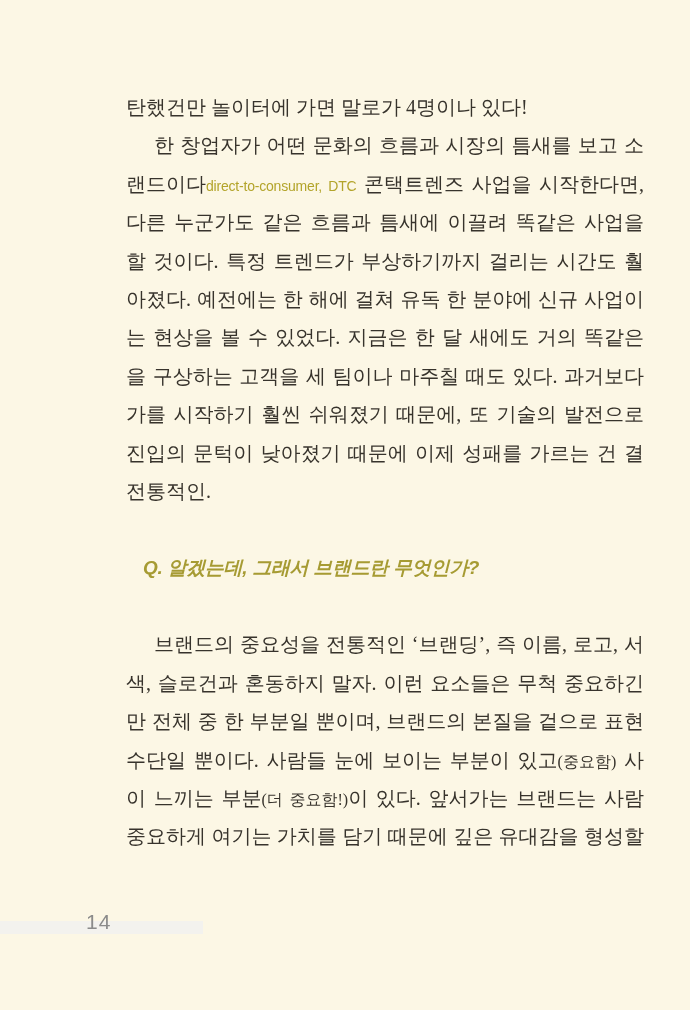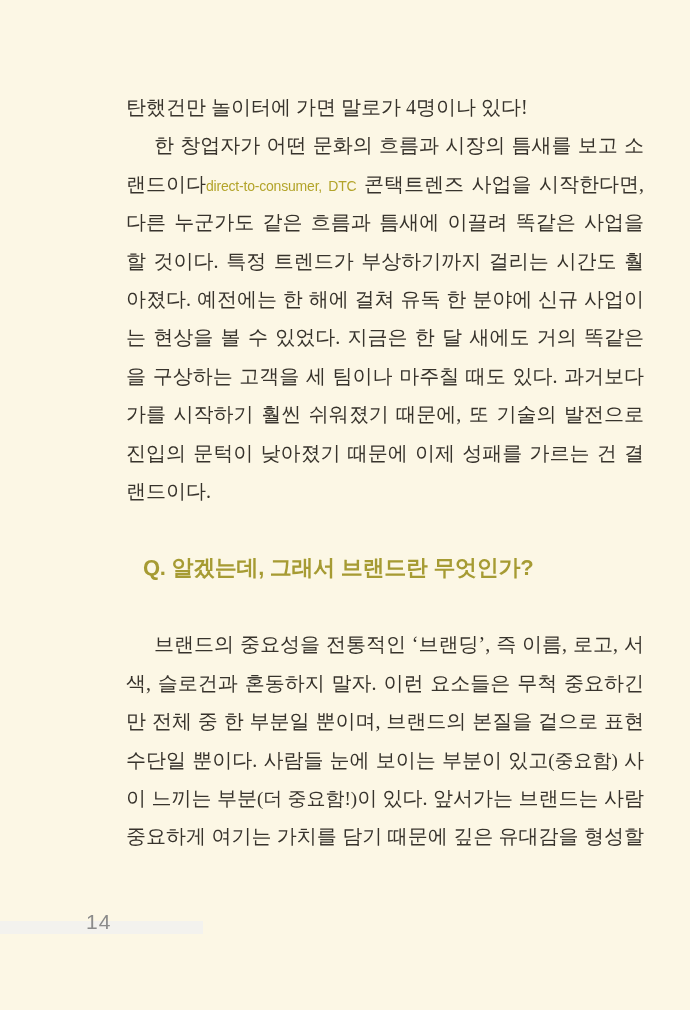--- a/index.html
+++ b/index.html
@@ -38,33 +38,34 @@
   .line.justify {
     white-space: normal;
     text-align: justify;
     text-align-last: justify;
   }
   .line.indent { text-indent: 28px; }
   .line.spacer { height: 38.4px; }
   .line.heading {
     font-family: "Liberation Sans", "DejaVu Sans", sans-serif;
     font-weight: bold;
-    font-size: 22px;
+    font-size: 19px;
     color: var(--accent-heading);
     padding-left: 17px;
     letter-spacing: -0.3px;
+    font-style: italic;
   }
   .annotation {
     font-family: "Liberation Sans", "DejaVu Sans", sans-serif;
     font-weight: normal;
     font-size: 14px;
     color: var(--accent-annotation);
     letter-spacing: -0.2px;
   }
-  .small { font-size: 19px; }
+  .small { font-size: 16px; }
   .footer-bar {
     position: absolute;
     left: 0;
     top: 921px;
     width: 203px;
     height: 13px;
     background: var(--footer-bar);
   }
   .page-number {
     position: absolute;
@@ -87,21 +88,21 @@
       <div class="line"><span>탄했건만 놀이터에 가면 말로가 4명이나 있다!</span></div>
       <div class="line justify indent"><span>한 창업자가 어떤 문화의 흐름과 시장의 틈새를 보고 소비자</span></div>
       <div class="line justify"><span>랜드이다</span><span class="annotation">direct-to-consumer, DTC</span><span> 콘택트렌즈 사업을 시작한다면,</span></div>
       <div class="line justify"><span>다른 누군가도 같은 흐름과 틈새에 이끌려 똑같은 사업을 구상</span></div>
       <div class="line justify"><span>할 것이다. 특정 트렌드가 부상하기까지 걸리는 시간도 훨씬 짧</span></div>
       <div class="line justify"><span>아졌다. 예전에는 한 해에 걸쳐 유독 한 분야에 신규 사업이 몰리</span></div>
       <div class="line justify"><span>는 현상을 볼 수 있었다. 지금은 한 달 새에도 거의 똑같은 사업</span></div>
       <div class="line justify"><span>을 구상하는 고객을 세 팀이나 마주칠 때도 있다. 과거보다 무언</span></div>
       <div class="line justify"><span>가를 시작하기 훨씬 쉬워졌기 때문에, 또 기술의 발전으로 시장</span></div>
       <div class="line justify"><span>진입의 문턱이 낮아졌기 때문에 이제 성패를 가르는 건 결국 브</span></div>
-      <div class="line"><span>랜드이다.</span></div>
+      <div class="line"><span>전통적인.</span></div>
       <div class="line spacer"></div>
       <div class="line heading"><span>Q. 알겠는데, 그래서 브랜드란 무엇인가?</span></div>
       <div class="line spacer"></div>
       <div class="line justify indent"><span>브랜드의 중요성을 전통적인 ‘브랜딩’, 즉 이름, 로고, 서체,</span></div>
       <div class="line justify"><span>색, 슬로건과 혼동하지 말자. 이런 요소들은 무척 중요하긴 하지</span></div>
       <div class="line justify"><span>만 전체 중 한 부분일 뿐이며, 브랜드의 본질을 겉으로 표현하는</span></div>
       <div class="line justify"><span>수단일 뿐이다. 사람들 눈에 보이는 부분이 있고</span><span class="small">(중요함)</span><span> 사람들</span></div>
       <div class="line justify"><span>이 느끼는 부분</span><span class="small">(더 중요함!)</span><span>이 있다. 앞서가는 브랜드는 사람들이</span></div>
       <div class="line justify"><span>중요하게 여기는 가치를 담기 때문에 깊은 유대감을 형성할 수</span></div>
     </div>

